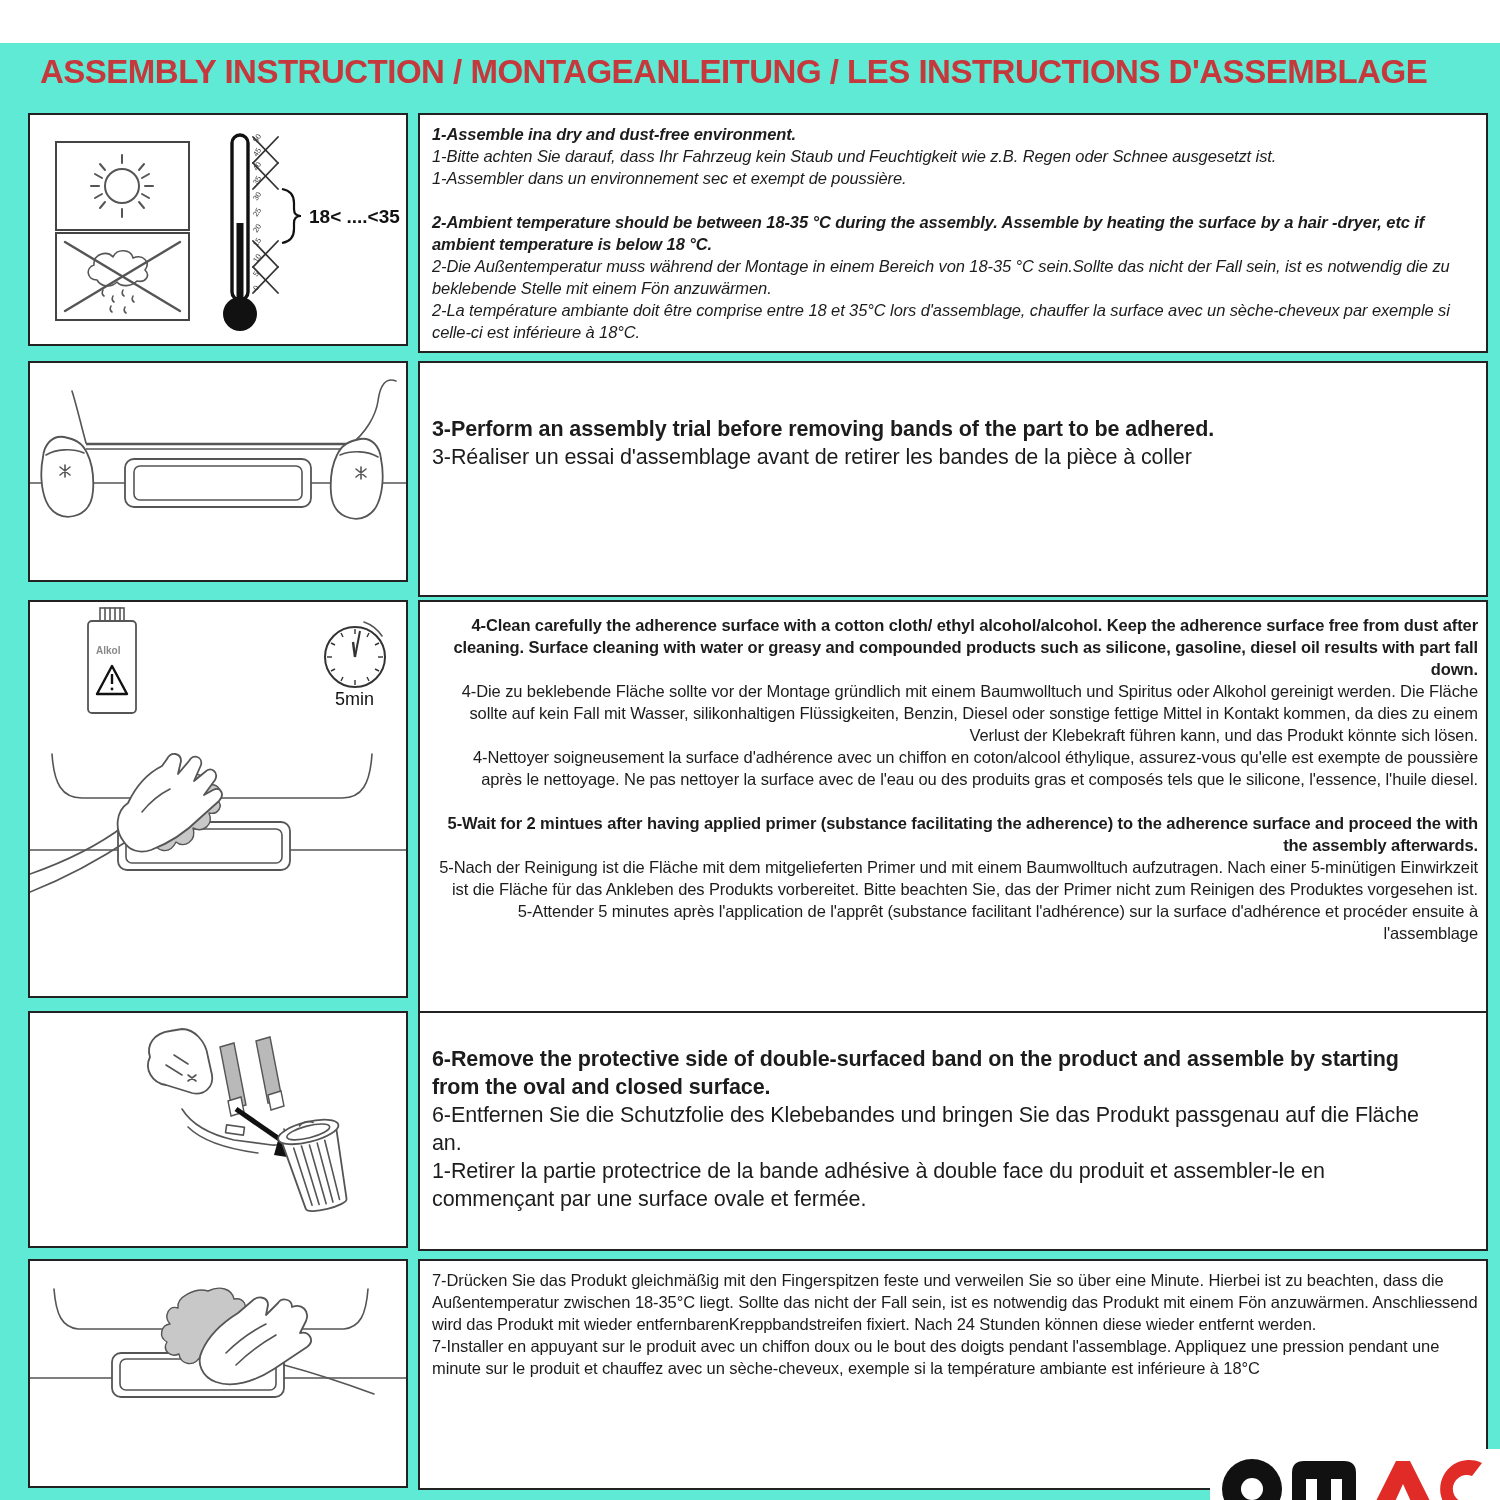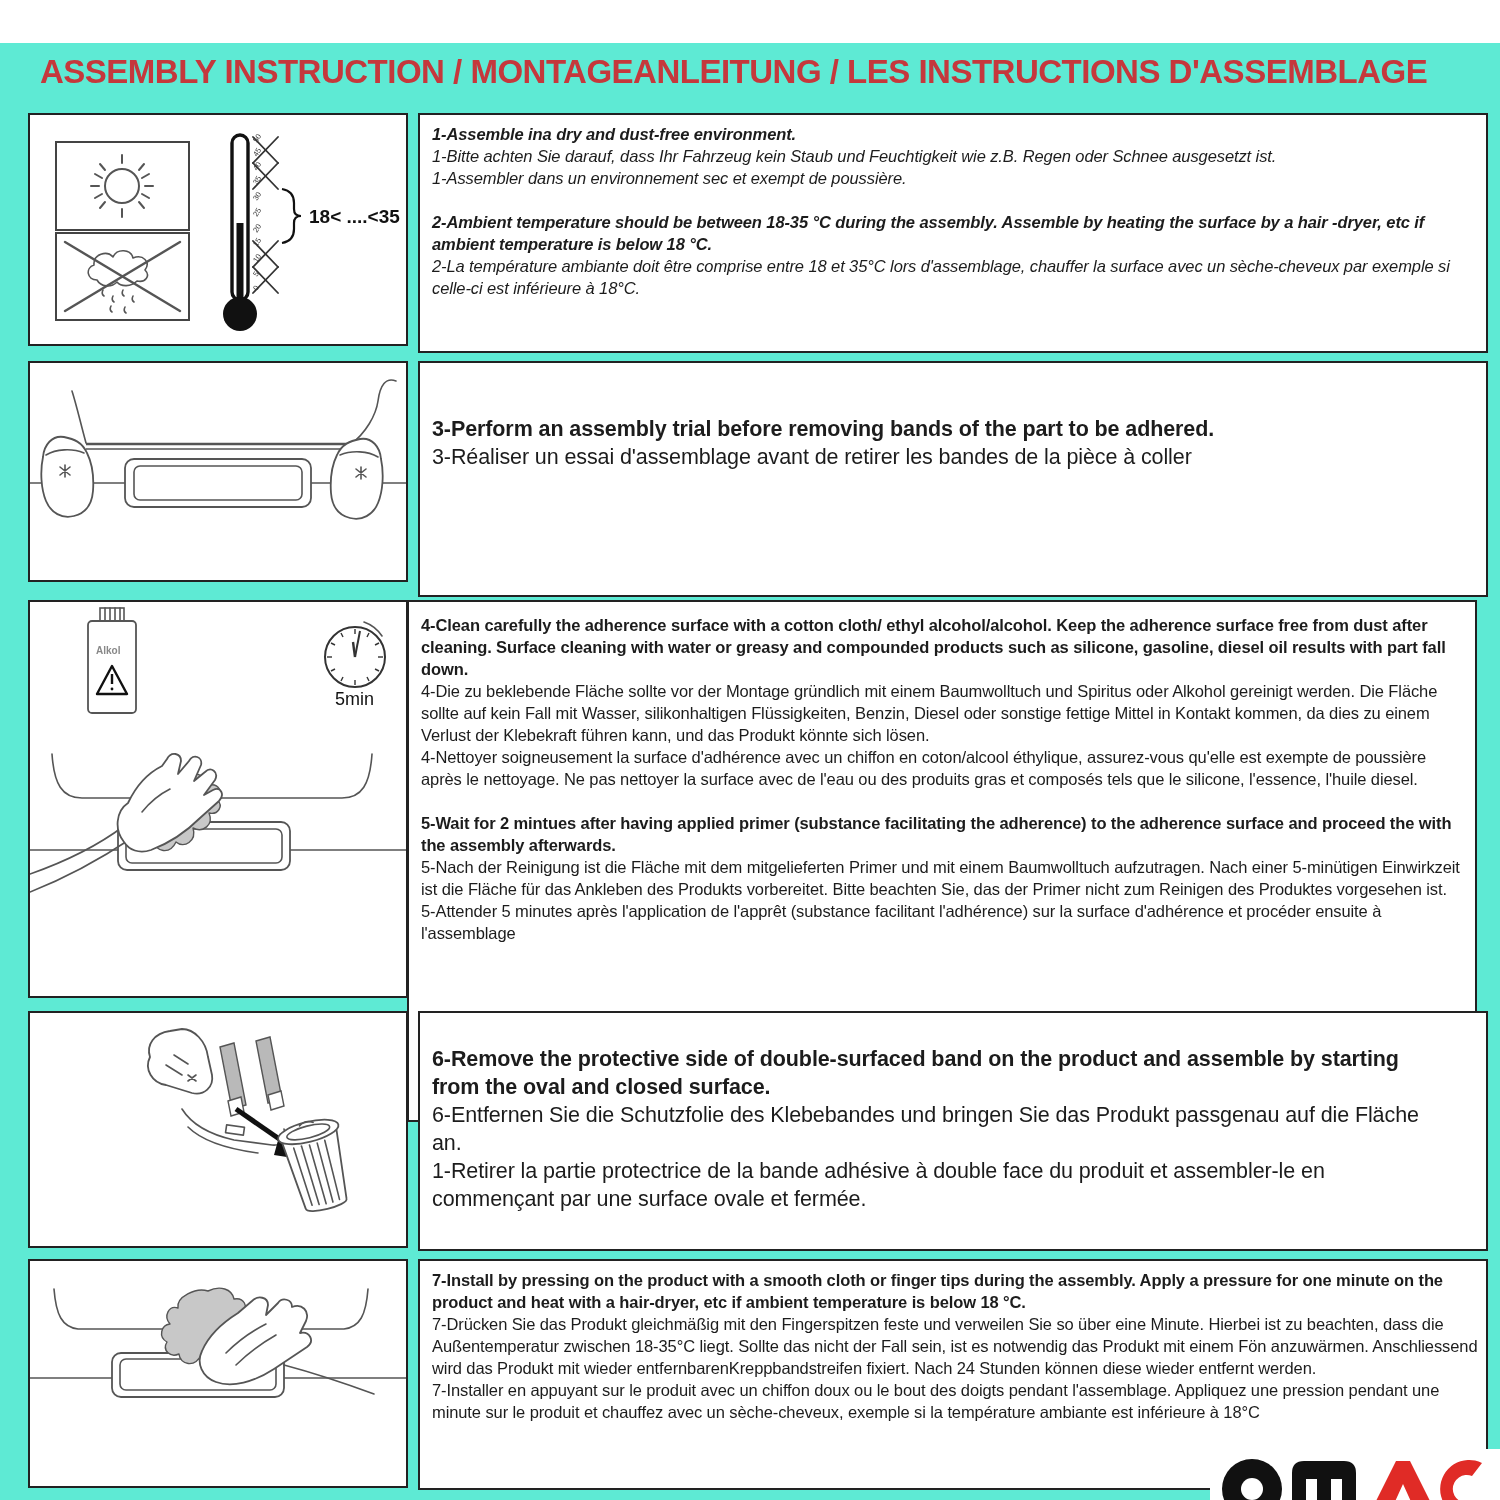--- a/index.html
+++ b/index.html
@@ -97,20 +97,21 @@
       <path d="M72,64 Q84,66 84,78 L84,84 Q84,91 91,91 Q84,91 84,98 L84,104 Q84,116 72,118" fill="none" stroke="#111" stroke-width="2.2"></path>
       <text x="99" y="98" font-size="19" font-weight="bold" fill="#111">18&lt; ....&lt;35 C</text>
     </svg>
   </div>
   <div class="box" style="left:418px;top:70px;width:1070px;height:240px;">
     <div class="txt" style="left:12px;top:8px;width:1044px;font-style:italic;">
       <p class="b">1-Assemble ina dry and dust-free environment.</p>
       <p>1-Bitte achten Sie darauf, dass Ihr Fahrzeug kein Staub und Feuchtigkeit wie z.B. Regen oder Schnee ausgesetzt ist.</p>
       <p class="sp">1-Assembler dans un environnement sec et exempt de poussière.</p>
       <p class="b">2-Ambient temperature should be between 18-35 °C  during the assembly. Assemble by heating the surface by a hair -dryer, etc if ambient temperature is below 18 °C.</p>
+      <p>2-Die Außentemperatur muss während der Montage in einem Bereich von 18-35 °C  sein.Sollte das nicht der Fall sein, ist es notwendig die zu beklebende Stelle mit einem Fön anzuwärmen.</p>
       <p>2-La température ambiante doit être comprise entre 18 et 35°C lors d'assemblage, chauffer la surface avec un sèche-cheveux par exemple si celle-ci est inférieure à 18°C.</p>
     </div>
   </div>
 
   <div class="box" style="left:28px;top:318px;width:380px;height:221px;">
     <svg width="376" height="217" viewBox="0 0 376 217">
       <line x1="0" y1="120" x2="376" y2="120" class="lnk"></line>
       <path d="M56,80 C50,58 47,44 42,28" class="lnk"></path>
       <path d="M320,82 C336,70 346,52 348,38 C350,22 356,14 366,18" class="lnk"></path>
       <line x1="56" y1="81" x2="320" y2="81" stroke="#555" stroke-width="2.4"></line>
@@ -177,21 +178,21 @@
       <rect x="96" y="227" width="156" height="34" rx="6" class="lnk"></rect>
       <path d="M0,272 C40,258 70,242 94,224" class="lnk"></path>
       <path d="M0,290 C46,272 78,252 102,236" class="lnk"></path>
       <g>
         <path class="gfill" d="M150,176 C162,168 176,172 179,183 C189,181 194,191 187,198 C194,204 188,213 179,211 C184,223 173,231 163,226 C167,239 154,247 146,240 C140,253 125,250 124,239 C115,243 107,235 112,227 C103,222 106,210 115,209 C108,201 114,190 123,193 C121,182 139,172 150,176 Z"></path>
         <path class="wfill" d="M94,240 C84,228 86,209 98,201 C106,184 118,171 132,164 L137,157 C141,149 151,151 151,159 L148,172 L159,159 C163,151 173,155 171,163 L164,179 L175,170 C181,164 189,170 185,178 L174,193 L183,188 C191,184 195,193 189,199 L170,216 C156,230 137,242 121,248 C109,252 99,248 94,240 Z"></path>
         <path class="lnk" d="M112,210 C120,200 130,192 140,187"></path>
       </g>
     </svg>
   </div>
-  <div class="box" style="left:407px;top:557px;width:1070px;height:522px;">
+  <div class="box" style="left:418px;top:557px;width:1070px;height:522px;text-align:right;">
     <div class="txt" style="left:12px;top:12px;width:1046px;">
       <p class="b">4-Clean carefully the adherence surface with a cotton cloth/ ethyl alcohol/alcohol. Keep the adherence surface free from dust after cleaning. Surface cleaning with water or greasy and compounded products such as silicone, gasoline, diesel oil results with part fall down.</p>
       <p>4-Die zu beklebende Fläche sollte vor der Montage gründlich mit einem Baumwolltuch und Spiritus oder Alkohol gereinigt werden. Die Fläche sollte auf kein Fall mit Wasser, silikonhaltigen Flüssigkeiten, Benzin, Diesel oder sonstige fettige Mittel in Kontakt kommen, da dies zu einem Verlust der Klebekraft führen kann, und das Produkt könnte sich lösen.</p>
       <p class="sp">4-Nettoyer soigneusement la surface d'adhérence avec un chiffon en coton/alcool éthylique, assurez-vous qu'elle est exempte de poussière après le nettoyage. Ne pas nettoyer la surface avec de l'eau ou des produits gras et composés tels que le silicone, l'essence, l'huile diesel.</p>
       <p class="b">5-Wait for 2 mintues after having applied primer (substance facilitating the adherence) to the adherence surface and proceed the with the assembly afterwards.</p>
       <p>5-Nach der Reinigung ist die Fläche mit dem mitgelieferten Primer und mit einem Baumwolltuch aufzutragen. Nach einer 5-minütigen Einwirkzeit ist die Fläche für das Ankleben des Produkts vorbereitet. Bitte beachten Sie, das der Primer nicht zum Reinigen des Produktes vorgesehen ist.</p>
       <p>5-Attender 5 minutes après l'application de l'apprêt (substance facilitant l'adhérence) sur la surface d'adhérence et procéder ensuite à l'assemblage</p>
     </div>
   </div>
 
@@ -249,21 +250,20 @@
       <path d="M254,104 C284,112 314,122 344,133" class="lnk"></path>
       <g>
         <path class="gfill" d="M178,30 C190,24 202,28 204,38 C214,36 219,46 212,52 C219,58 213,67 204,65 C209,77 198,85 188,80 C192,93 179,101 171,94 C165,107 150,104 149,93 C140,97 132,89 137,81 C128,76 131,64 140,63 C133,55 139,44 148,47 C146,36 166,26 178,30 Z"></path>
         <path class="wfill" d="M262,46 C272,42 280,50 276,60 L270,72 C280,70 285,80 277,86 L244,108 C224,121 202,127 186,121 C172,116 166,102 172,90 C178,76 192,62 208,52 L222,40 C228,34 238,36 238,44 L236,54 L248,42 C252,36 262,38 262,46 Z"></path>
         <path class="lnk" d="M196,92 C208,80 222,70 236,63 M206,104 C218,92 232,82 246,74"></path>
       </g>
     </svg>
   </div>
   <div class="box" style="left:418px;top:1216px;width:1070px;height:231px;">
     <div class="txt" style="left:12px;top:8px;width:1046px;">
-      <p class="b">7-Install by pressing on the product with a smooth cloth or finger tips during the assembly. Apply a pressure for one minute on the product and heat with a hair-dryer, etc if ambient temperature is below 18 °C.</p>
       <p>7-Drücken Sie das Produkt gleichmäßig mit den Fingerspitzen feste und verweilen Sie so über eine Minute. Hierbei ist zu beachten, dass die Außentemperatur zwischen 18-35°C liegt. Sollte das nicht der Fall sein, ist es notwendig das Produkt mit einem Fön anzuwärmen. Anschliessend wird das Produkt mit wieder entfernbarenKreppbandstreifen fixiert. Nach 24 Stunden können diese wieder entfernt werden.</p>
       <p>7-Installer en appuyant sur le produit avec un chiffon doux ou le bout des doigts pendant l'assemblage. Appliquez une pression pendant une minute sur le produit et chauffez avec un sèche-cheveux, exemple si la température ambiante est inférieure à 18°C</p>
     </div>
   </div>
 
   <div class="logo" aria-label="OMAC">
     <svg width="282" height="64" viewBox="0 0 282 64">
       <circle cx="32" cy="32" r="30" fill="#111"></circle>
       <circle cx="32" cy="32" r="11" fill="#fff"></circle>
       <path fill="#111" d="M72,16 Q72,4 84,4 L124,4 Q136,4 136,16 L136,60 L122,60 L122,22 L111,22 L111,60 L97,60 L97,22 L86,22 L86,60 L72,60 Z"></path>

